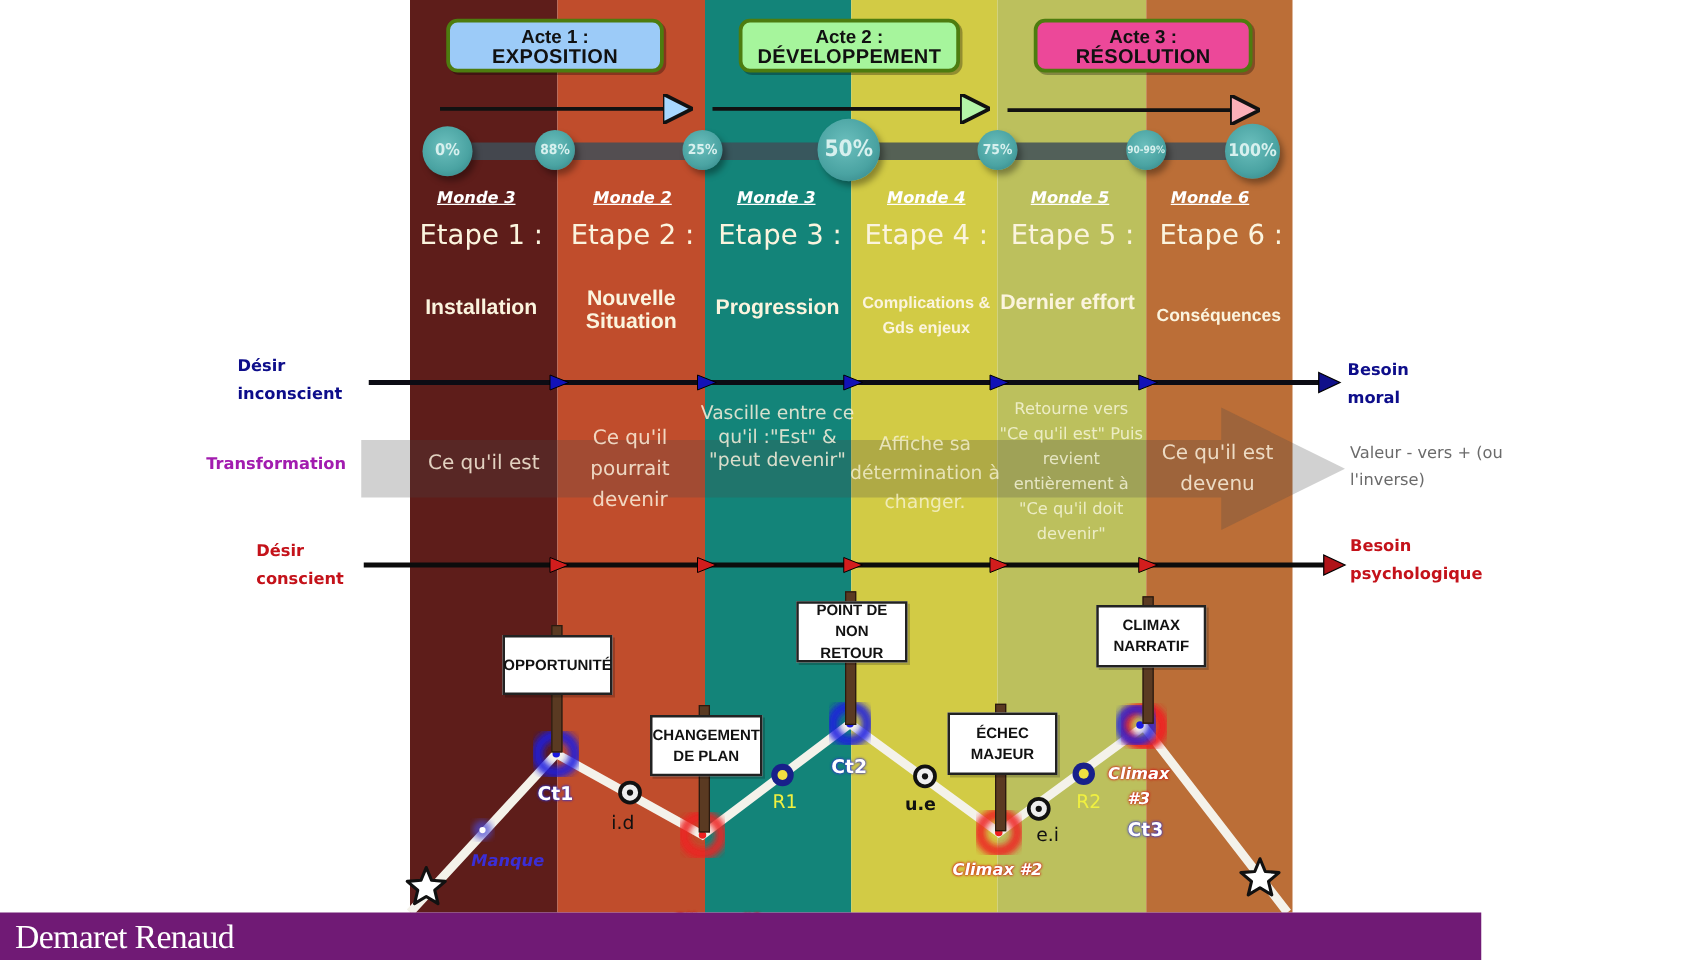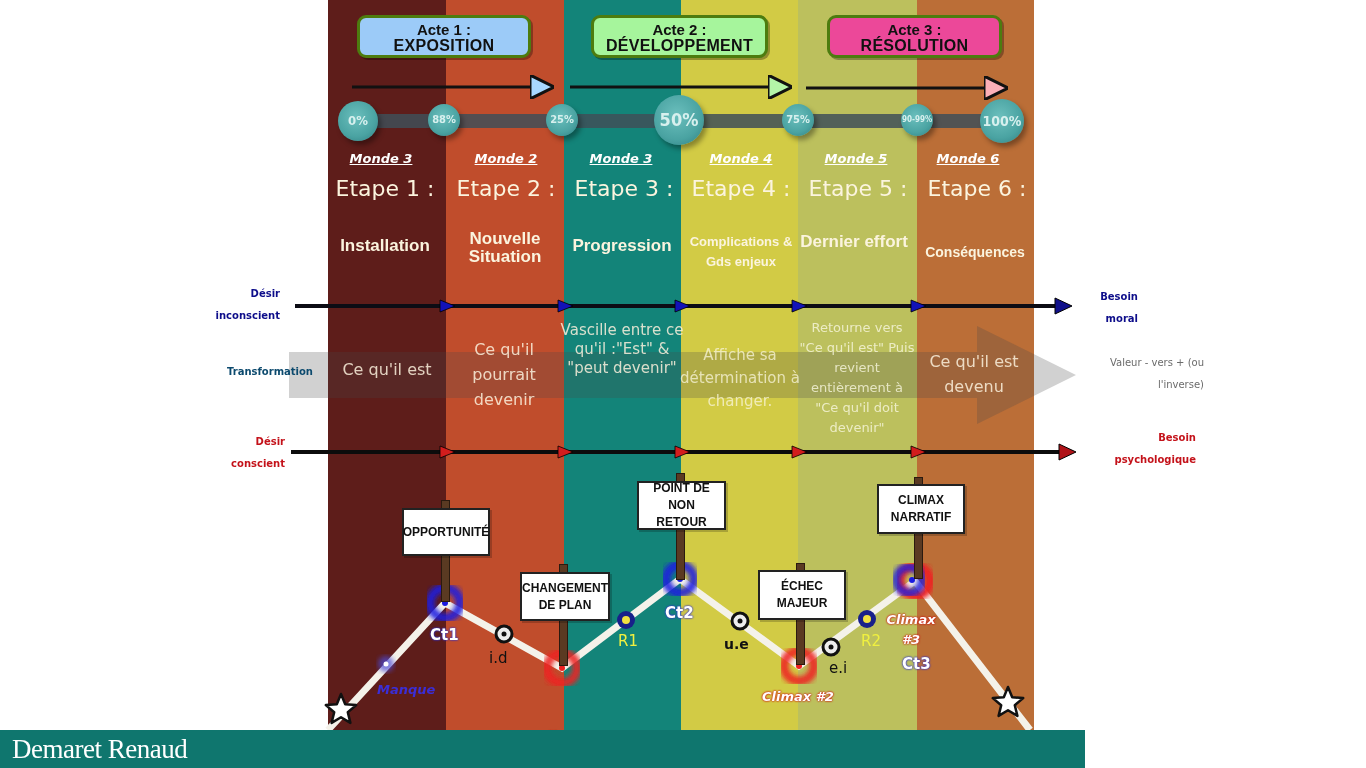--- a/index.html
+++ b/index.html
@@ -6,25 +6,25 @@
   body { width:1366px; height:768px; position:relative; overflow:hidden; background:#ffffff; font-family:"DejaVu Sans", sans-serif; }
   .abs { position:absolute; }
   .band { position:absolute; top:0; height:730px; }
   .act-box { position:absolute; top:15px; height:43px; border:3px solid #4d7c0f; border-radius:9px; box-sizing:border-box; text-align:center; font-family:"Liberation Sans", sans-serif; font-weight:bold; color:#111; line-height:16px; padding-top:4px; font-size:15px; box-shadow:2px 2px 0 rgba(0,0,0,0.3); }
   .act-box .l2 { font-size:16px; letter-spacing:0.3px; }
   .pct { position:absolute; border-radius:50%; background:radial-gradient(circle at 45% 40%, #6bbfbd 0%, #4aa3a2 60%, #2f7d80 100%); color:#d7f0ee; font-family:"DejaVu Sans Condensed","DejaVu Sans", sans-serif; text-align:center; font-weight:bold; box-shadow:3px 4px 5px rgba(0,0,0,0.35); }
   .monde { position:absolute; top:151px; width:118px; text-align:center; color:#fff; font-family:"DejaVu Sans", sans-serif; font-style:italic; font-weight:bold; font-size:13px; text-decoration:underline; }
   .etape { position:absolute; top:176px; width:118px; text-align:center; color:#fbf4de; font-family:"DejaVu Sans", sans-serif; font-size:22px; }
   .stage { position:absolute; width:118px; text-align:center; color:#fbf4de; font-family:"Liberation Sans", sans-serif; font-weight:bold; font-size:17px; line-height:18px; }
   .transf-text { position:absolute; width:118px; text-align:center; color:rgba(250,240,220,0.85); font-family:"DejaVu Sans", sans-serif; font-size:15px; line-height:19px; }
-  .side-label { position:absolute; font-family:"DejaVu Sans", sans-serif; font-weight:bold; font-size:10px; text-align:right; line-height:22px; }
+  .side-label { position:absolute; font-family:"DejaVu Sans", sans-serif; font-weight:bold; font-size:13px; text-align:left; line-height:22px; }
   .sign { position:absolute; background:#fff; border:2px solid #222; box-sizing:border-box; font-family:"Liberation Sans", sans-serif; font-weight:bold; font-size:12px; text-align:center; display:flex; align-items:center; justify-content:center; line-height:17px; color:#111; box-shadow:2px 2px 0 rgba(0,0,0,0.2); }
   .post { position:absolute; width:7px; background:#5a3a22; border:1px solid #2b1a0f; }
   .plabel { position:absolute; font-family:"DejaVu Sans", sans-serif; font-weight:bold; font-size:13px; white-space:nowrap; }
-  .footer { position:absolute; left:0; top:730px; width:1085px; height:38px; background:#0f766e; }
+  .footer { position:absolute; left:0; top:730px; width:1185px; height:38px; background:#701a75; }
   #chart-svg { position:absolute; left:0; top:0; }
 </style>
 </head>
 <body>
 
 <div class="band" style="left:328px;width:118px;background:#5e1d1a;"></div>
 <div class="band" style="left:446px;width:118px;background:#c04d2c;"></div>
 <div class="band" style="left:564px;width:117px;background:#138479;"></div>
 <div class="band" style="left:681px;width:117px;background:#d2cb45;"></div>
 <div class="band" style="left:798px;width:119px;background:#bcc05d;"></div>
@@ -148,21 +148,21 @@
 
 <div class="transf-text" style="left:328px;top:360px;font-size:16px;">Ce qu'il est</div>
 <div class="transf-text" style="left:456px;top:337px;width:96px;font-size:16px;line-height:25px;">Ce qu'il pourrait devenir</div>
 <div class="transf-text" style="left:560px;top:321px;width:124px;">Vascille entre ce qu'il :"Est" &amp; "peut devenir"</div>
 <div class="transf-text" style="left:680px;top:344px;width:120px;line-height:23px;color:rgba(250,245,220,0.75);">Affiche sa détermination à changer.</div>
 <div class="transf-text" style="left:798px;top:318px;width:118px;font-size:13px;line-height:20px;color:rgba(250,248,225,0.78);">Retourne vers "Ce qu'il est" Puis revient entièrement à "Ce qu'il doit devenir"</div>
 <div class="transf-text" style="left:920px;top:349px;width:108px;font-size:16px;line-height:25px;">Ce qu'il est devenu</div>
 
 <div class="side-label" style="left:190px;top:283px;width:90px;color:#0d0d8a;">Désir inconscient</div>
 <div class="side-label" style="left:1078px;top:286px;width:60px;color:#0d0d8a;">Besoin moral</div>
-<div class="side-label" style="left:165px;top:361px;width:120px;color:#0c4a6e;margin-left:28px;">Transformation</div>
+<div class="side-label" style="left:165px;top:361px;width:120px;color:#a21caf;">Transformation</div>
 <div class="side-label" style="left:1080px;top:352px;width:124px;color:#6b6b6b;font-weight:normal;">Valeur - vers + (ou l'inverse)</div>
 <div class="side-label" style="left:205px;top:431px;width:80px;color:#c4121a;">Désir conscient</div>
 <div class="side-label" style="left:1080px;top:427px;width:116px;color:#c4121a;">Besoin psychologique</div>
 
 <div class="post" style="left:441px;top:500px;height:100px;"></div>
 <div class="sign" style="left:402px;top:508px;width:88px;height:48px;">OPPORTUNITÉ</div>
 <div class="post" style="left:559px;top:564px;height:100px;"></div>
 <div class="sign" style="left:520px;top:572px;width:90px;height:49px;padding:0 6px;">CHANGEMENT DE PLAN</div>
 <div class="post" style="left:676px;top:473px;height:105px;"></div>
 <div class="sign" style="left:637px;top:481px;width:89px;height:49px;padding:0 4px;">POINT DE NON RETOUR</div>

